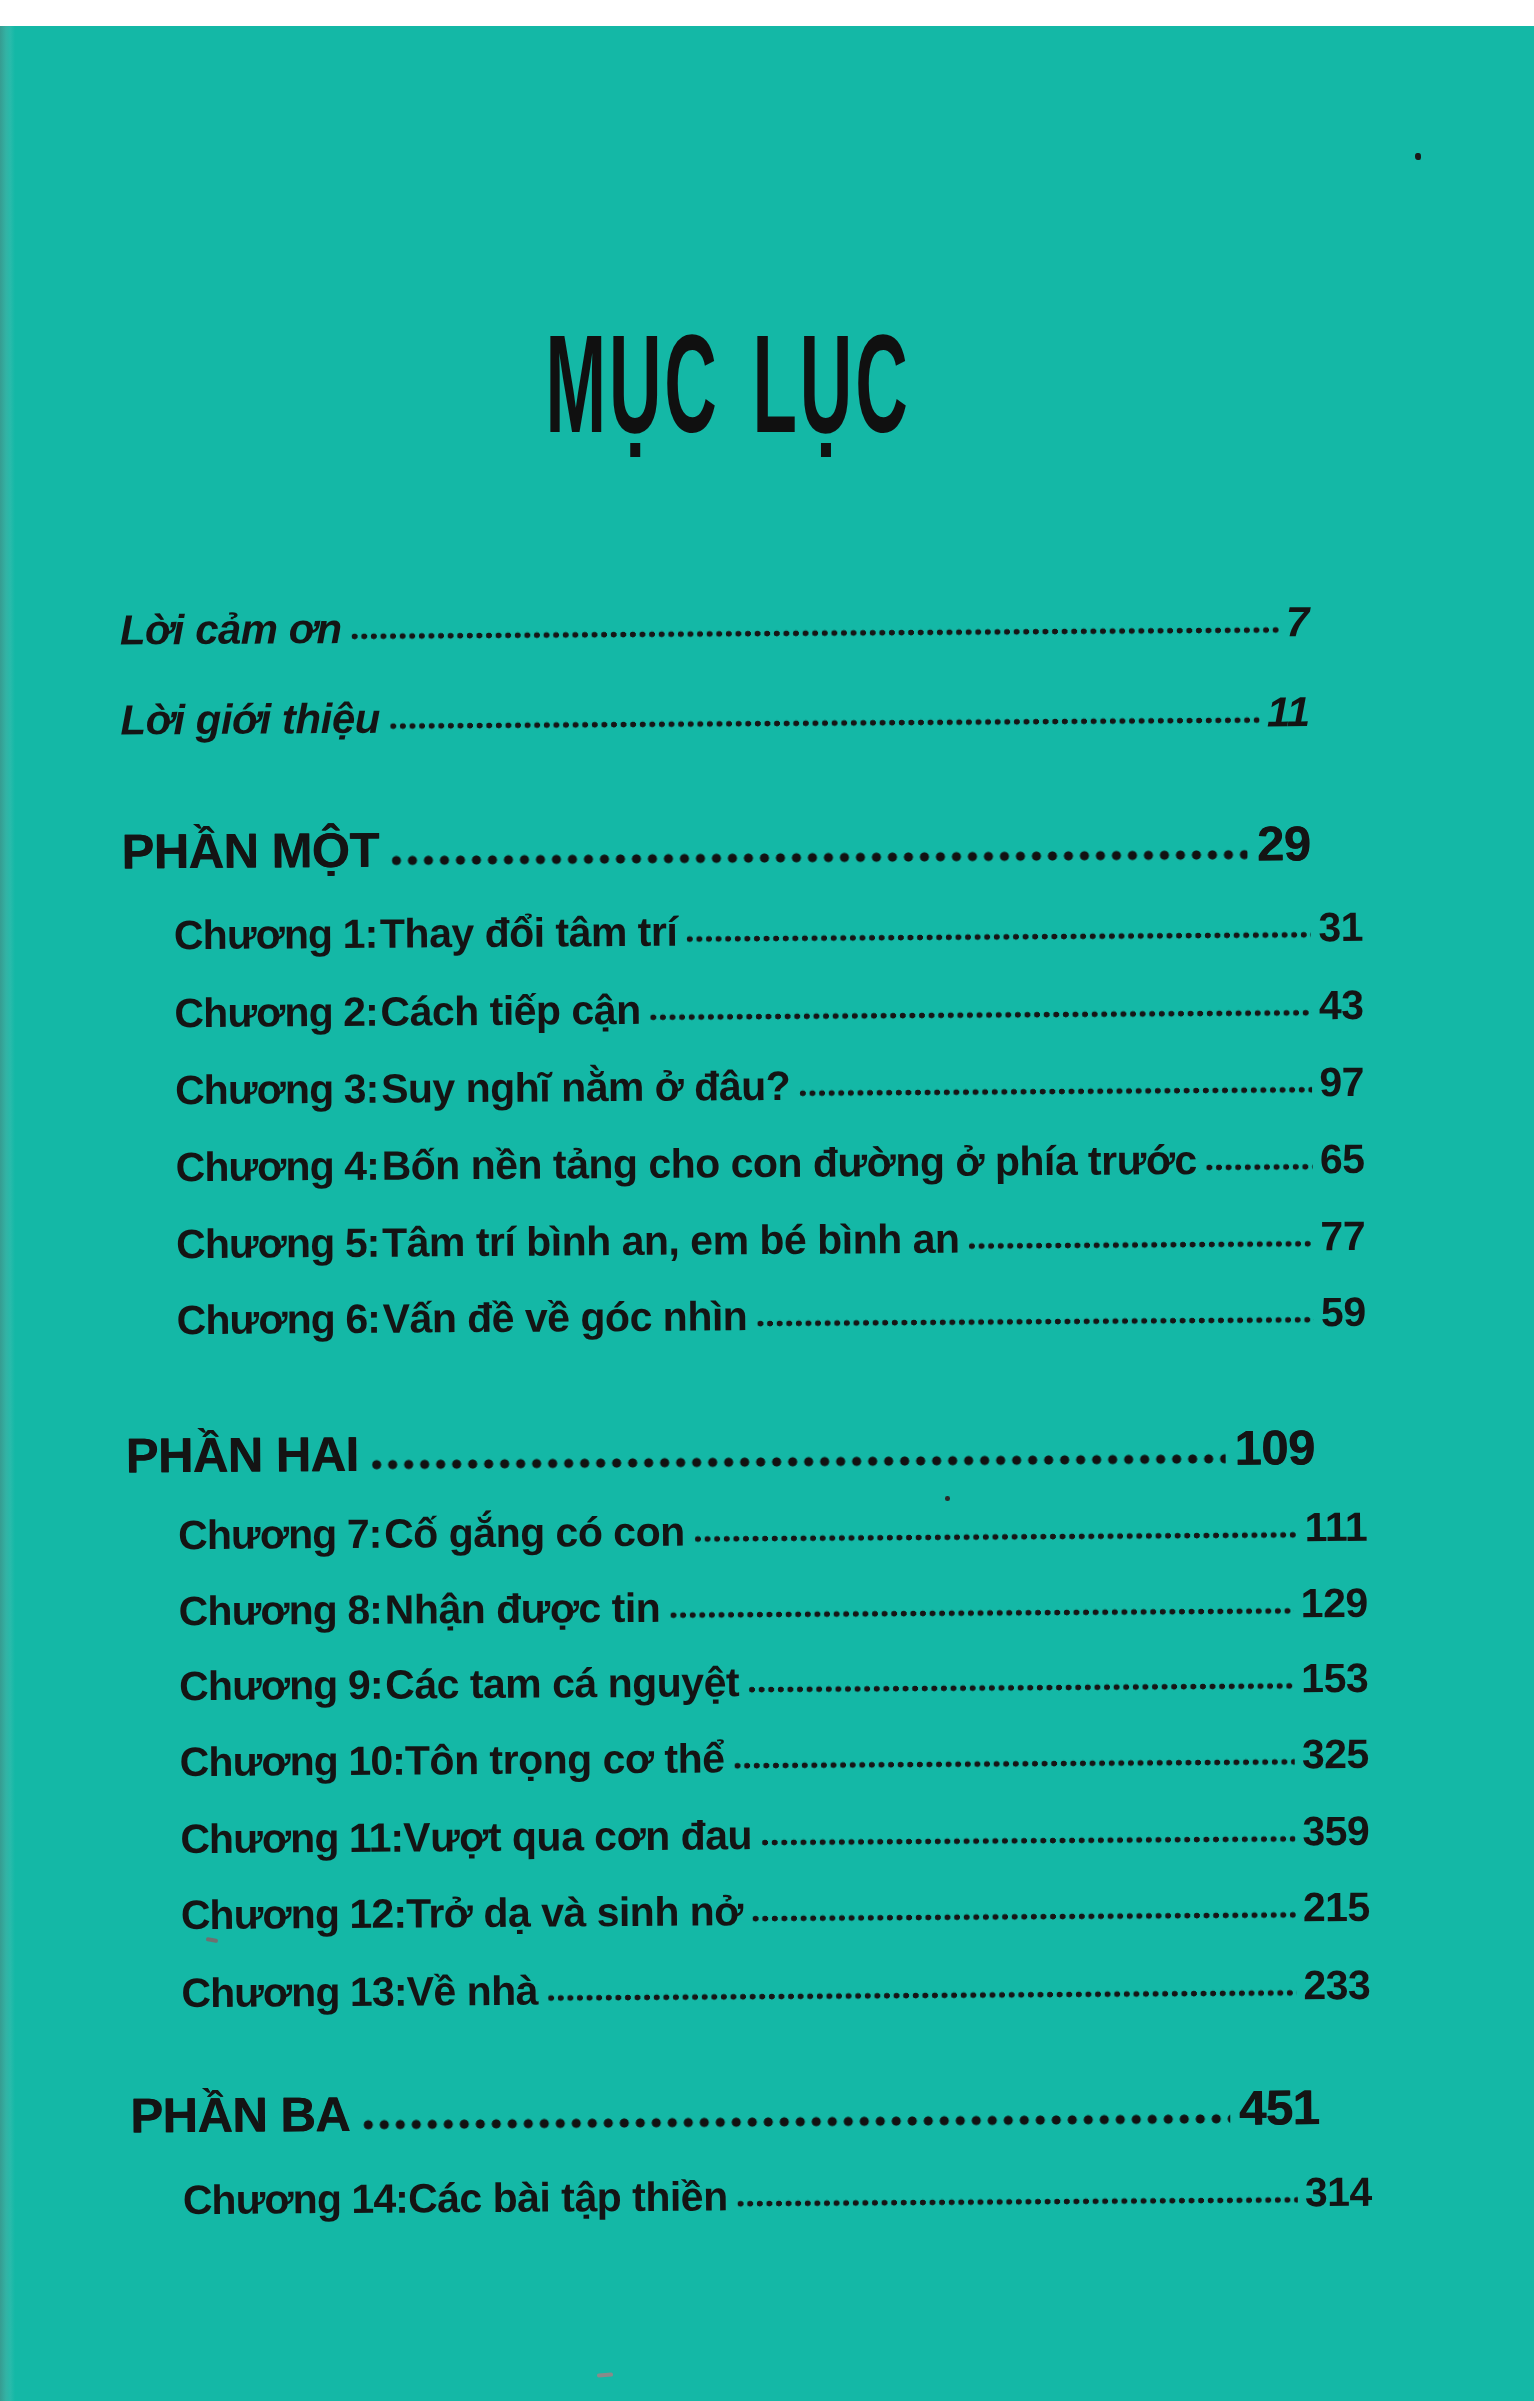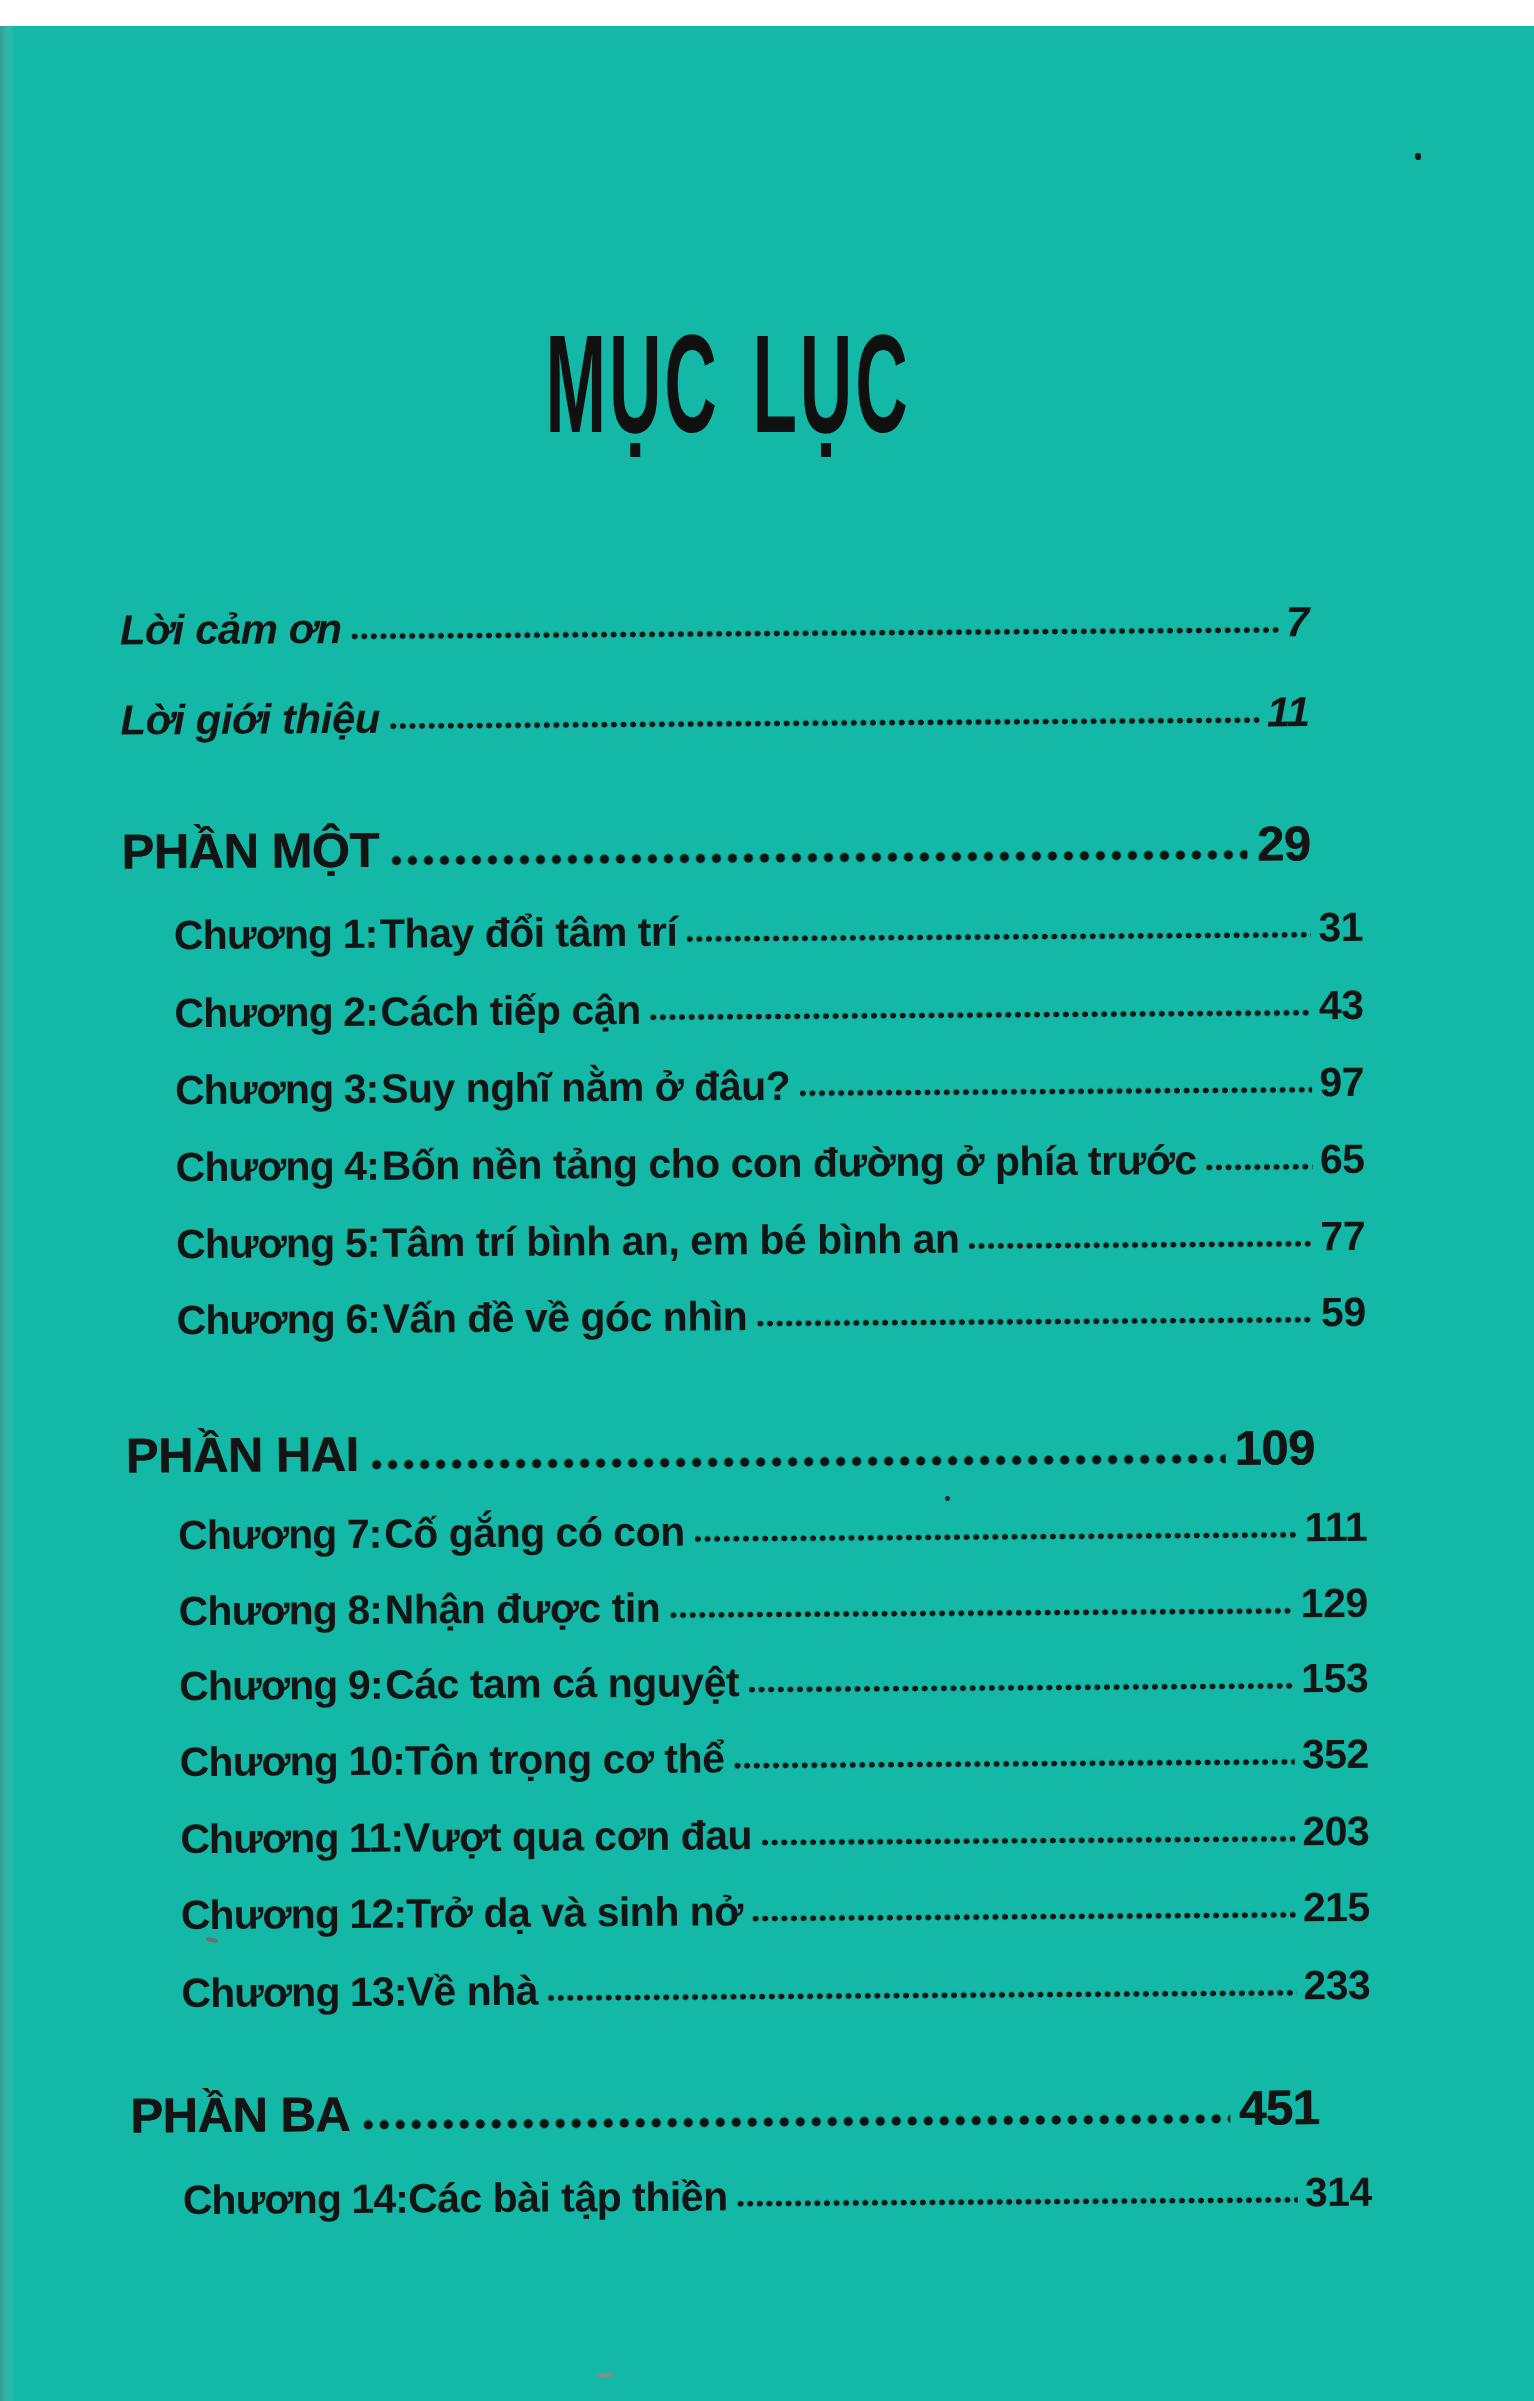--- a/index.html
+++ b/index.html
@@ -198,27 +198,27 @@
       <div class="row chapter" style="top: 1654px;">
         <span class="prefix">Chương 9:</span>
         <span class="label">Các tam cá nguyệt</span>
         <span class="dots"></span>
         <span class="page-num">153</span>
       </div>
       <div class="row chapter" style="top: 1730px;">
         <span class="prefix">Chương 10:</span>
         <span class="label">Tôn trọng cơ thể</span>
         <span class="dots"></span>
-        <span class="page-num">352</span>
+        <span class="page-num">325</span>
       </div>
       <div class="row chapter" style="top: 1807px;">
         <span class="prefix">Chương 11:</span>
         <span class="label">Vượt qua cơn đau</span>
         <span class="dots"></span>
-        <span class="page-num">203</span>
+        <span class="page-num">359</span>
       </div>
       <div class="row chapter" style="top: 1883px;">
         <span class="prefix">Chương 12:</span>
         <span class="label">Trở dạ và sinh nở</span>
         <span class="dots"></span>
         <span class="page-num">215</span>
       </div>
       <div class="row chapter" style="top: 1961px;">
         <span class="prefix">Chương 13:</span>
         <span class="label">Về nhà</span>

